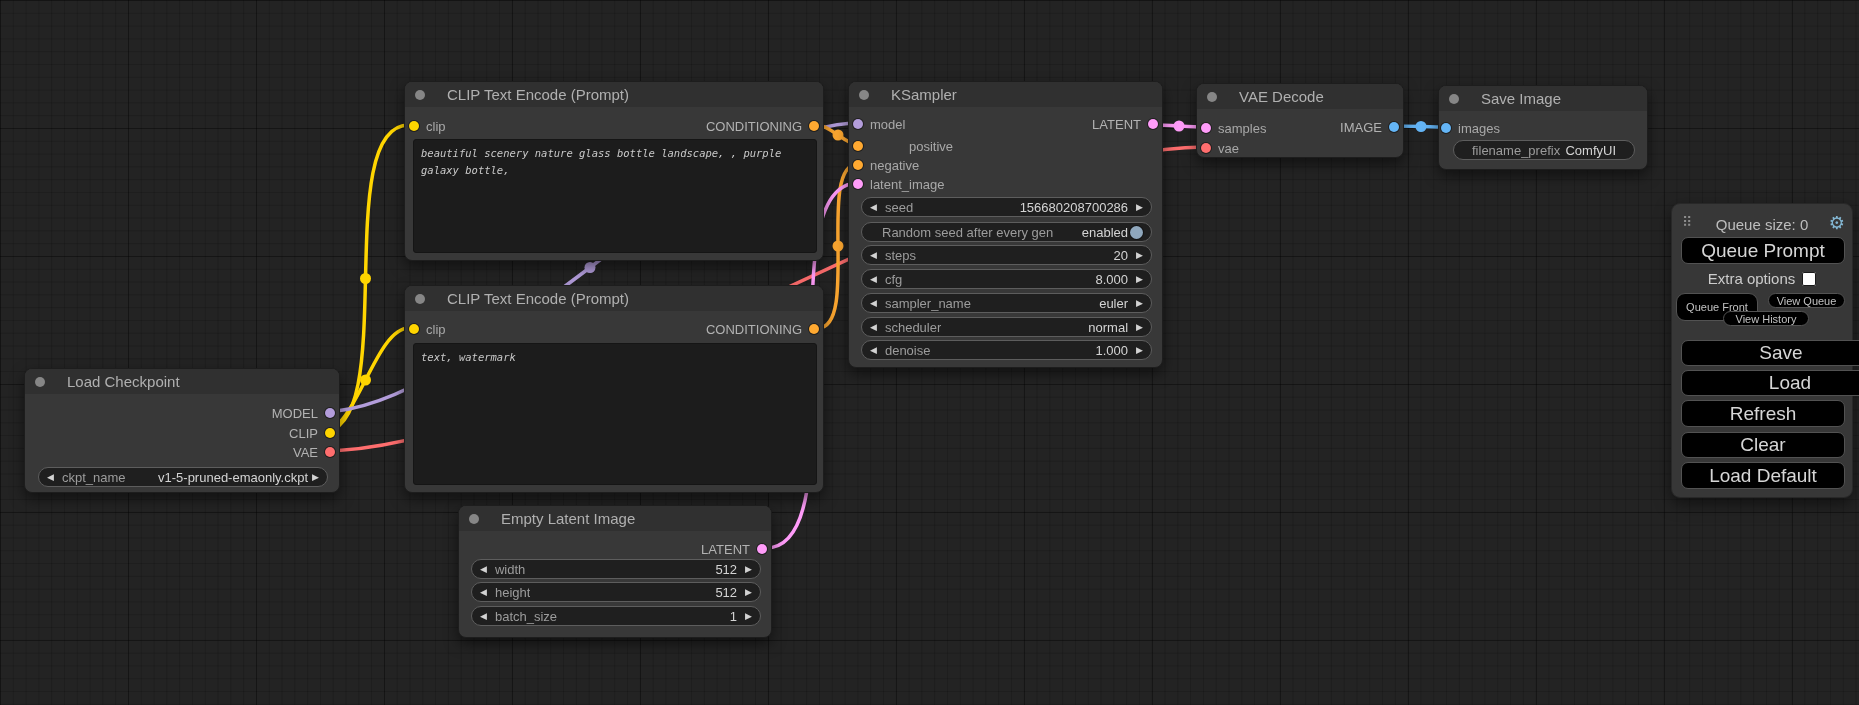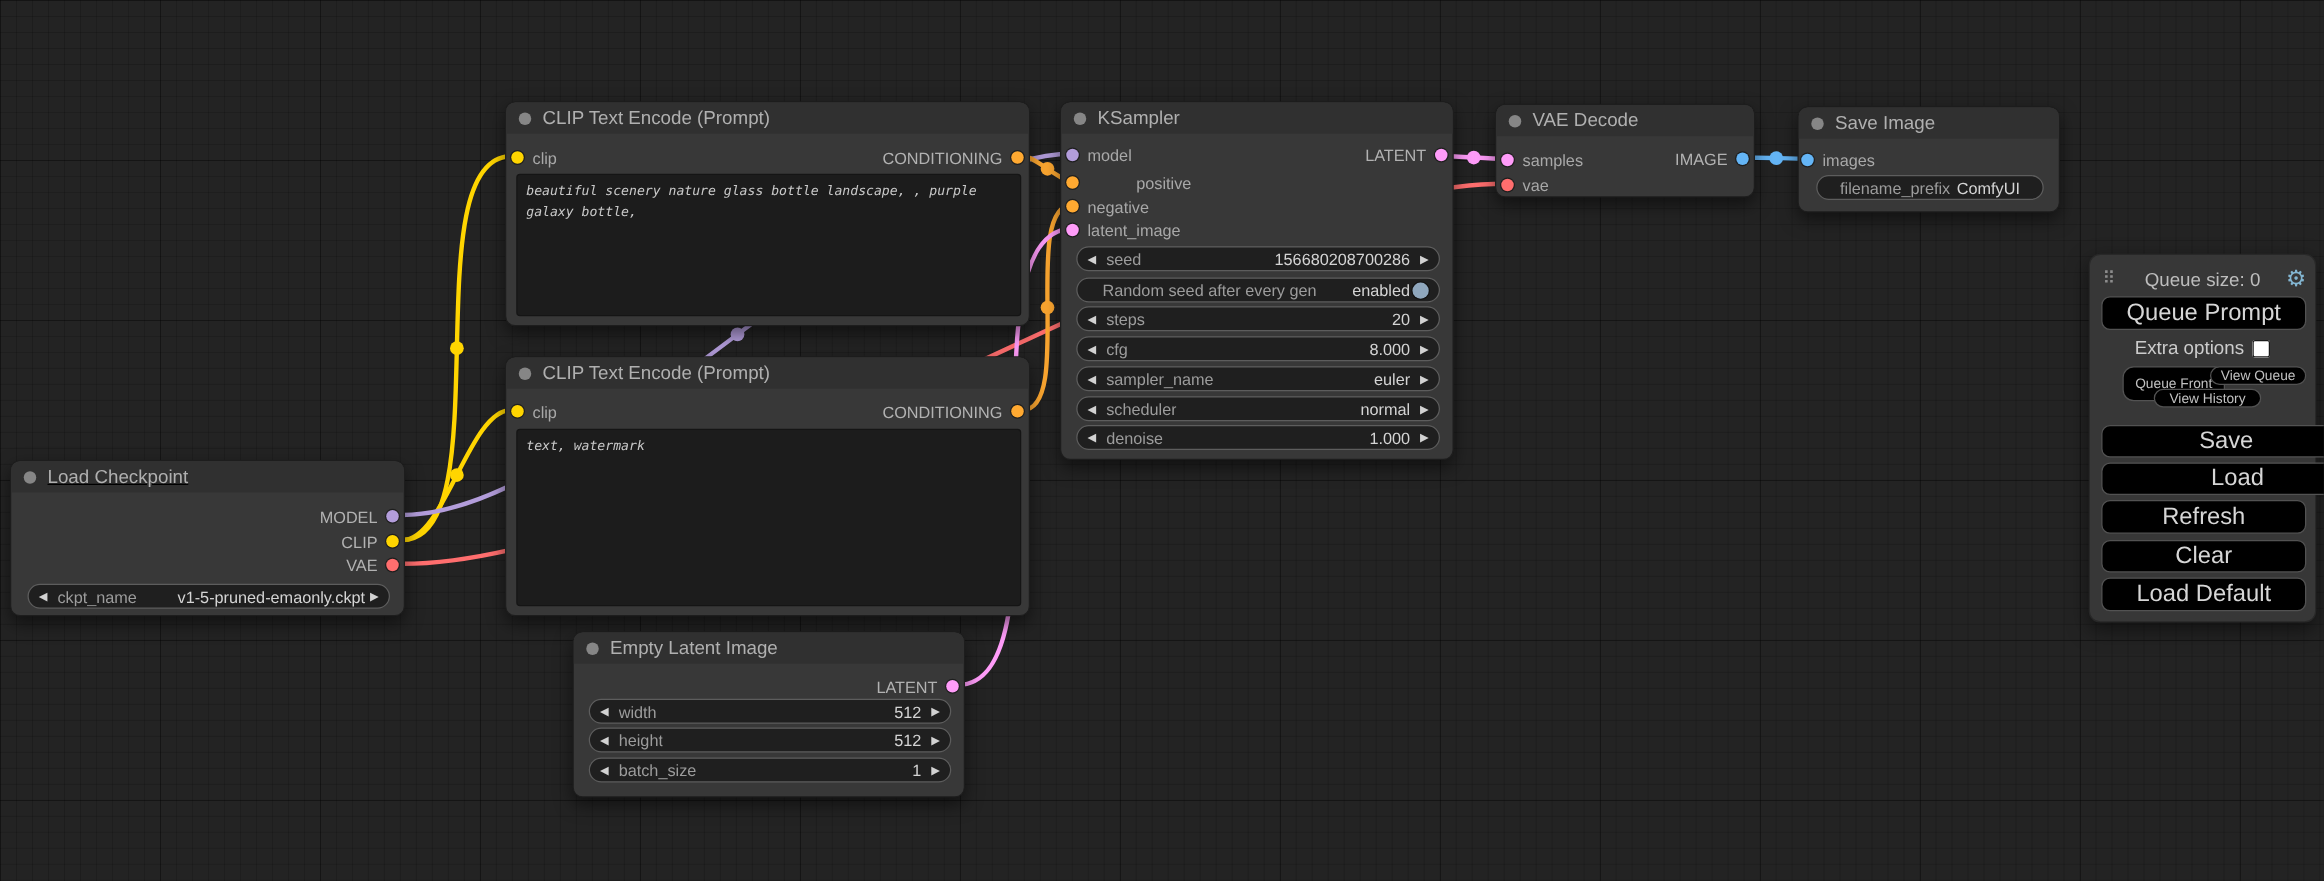--- a/index.html
+++ b/index.html
@@ -14,21 +14,21 @@
       linear-gradient(90deg, rgba(0,0,0,.16) 1px, transparent 1px);
     background-size:128px 128px,128px 128px,12.8px 12.8px,12.8px 12.8px;
   }
   #wires{position:absolute;left:0;top:0;z-index:1;pointer-events:none;}
   .node{
     position:absolute;z-index:2;background:#383838;border-radius:8px;
     box-shadow:0 6px 14px rgba(0,0,0,.5);border:1px solid #1d1d1d;box-sizing:border-box;
   }
   .ntitle{
     height:25px;background:#303030;border-radius:7px 7px 0 0;
-    display:flex;align-items:center;padding:0 10px;gap:9px;
+    display:flex;align-items:center;padding:0 10px;gap:22px;
     color:#b0b0b0;font-size:15px;white-space:nowrap;
   }
   .tdot{width:10px;height:10px;border-radius:50%;background:#868686;flex:0 0 auto;}
   .inrow{position:absolute;left:4px;height:20px;display:flex;align-items:center;gap:7px;color:#a8a8a8;font-size:13px;white-space:nowrap;}
   .outrow{position:absolute;right:4px;height:20px;display:flex;align-items:center;gap:7px;color:#b2b2b2;font-size:13px;white-space:nowrap;}
   .pdot{width:10px;height:10px;border-radius:50%;box-shadow:0 0 0 1px rgba(0,0,0,.45);flex:0 0 auto;}
   .c-model{background:#B39DDB}.c-clip{background:#FFD500}.c-vae{background:#FF6E6E}
   .c-cond{background:#FFA931}.c-latent{background:#FF9CF9}.c-image{background:#64B5F6}
   .prompt{
     position:absolute;background:#1c1c1c;border:1px solid #151515;border-radius:3px;
@@ -192,21 +192,21 @@
     <span class="arr">▶</span>
   </div>
   <div class="widget" style="left:12px;top:258px;width:291px;">
     <span class="arr">◀</span>
     <span class="wlabel">denoise</span>
     <span class="wvalue">1.000</span>
     <span class="arr">▶</span>
   </div>
 </div>
 
-<div class="node" style="left:8px;top:368px;width:316px;height:125px;text-decoration:underline;">
+<div class="node" style="left:24px;top:368px;width:316px;height:125px;">
   <div class="ntitle">
     <span class="tdot"></span>
     <span>Load Checkpoint</span>
   </div>
   <div class="outrow" style="top:34px;">
     <span>MODEL</span>
     <span class="pdot c-model"></span>
   </div>
   <div class="outrow" style="top:54px;">
     <span>CLIP</span>
@@ -292,21 +292,21 @@
   <div class="qsize">Queue size: 0</div>
   <span class="gear">⚙</span>
 
   <div class="pbtn big" style="left:9px;top:33px;width:164px;height:27px;">Queue Prompt</div>
 
   <div class="extra">
     <span>Extra options</span>
     <span class="chk"></span>
   </div>
 
-  <div class="pbtn small" style="left:26px;top:89px;width:82px;height:28px;">Queue Front</div>
+  <div class="pbtn small" style="left:4px;top:89px;width:82px;height:28px;">Queue Front</div>
   <div class="pbtn small" style="left:96px;top:89px;width:77px;height:15px;">View Queue</div>
   <div class="pbtn small" style="left:51px;top:107px;width:86px;height:15px;">View History</div>
 
   <div class="pbtn big" style="left:9px;top:136px;width:200px;height:26px;">Save</div>
   <div class="pbtn big" style="left:9px;top:166px;width:192px;height:26px;padding-left:26px;">Load</div>
   <div class="pbtn big" style="left:9px;top:196px;width:164px;height:27px;">Refresh</div>
   <div class="pbtn big" style="left:9px;top:228px;width:164px;height:26px;">Clear</div>
   <div class="pbtn big" style="left:9px;top:258px;width:164px;height:27px;">Load Default</div>
 </div>
 

